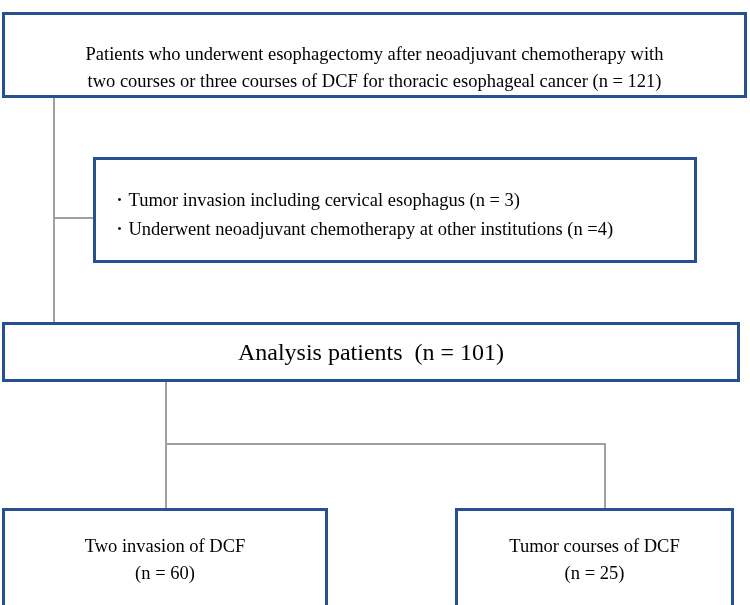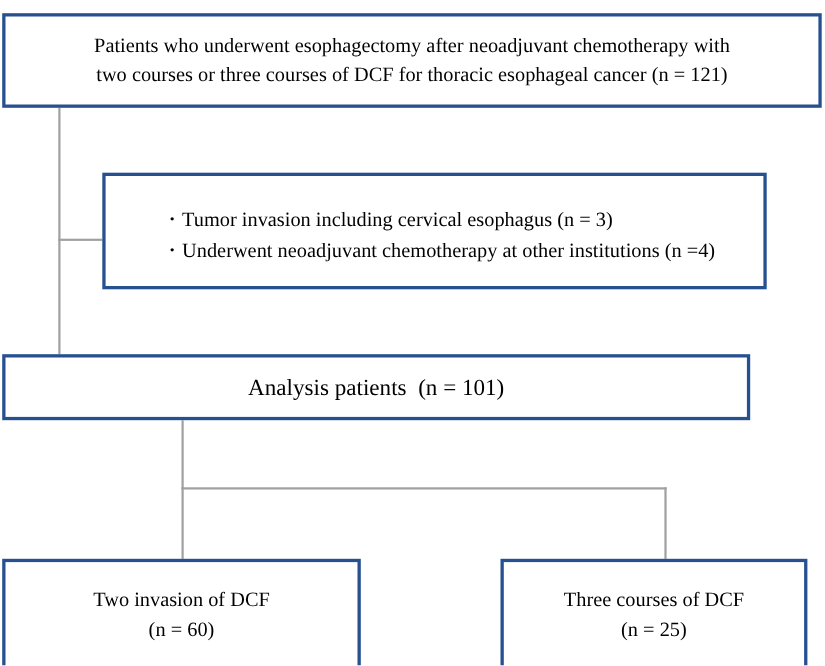--- a/index.html
+++ b/index.html
@@ -29,47 +29,46 @@
     white-space: pre;
   }
 
   
   #box-cohort {
     left: 2px;
     top: 12px;
     width: 745px;
     height: 86px;
     font-size: 18.5px;
-    padding-top: 14px;
+    padding-top: 26px;
   }
 
   
   #box-exclusions {
     left: 93px;
     top: 157px;
     width: 604px;
     height: 106px;
     font-size: 18.5px;
     text-align: left;
     padding: 26px 0 0 14px;
   }
   #box-exclusions .txt {
     display: block;
     white-space: pre;
     line-height: 1.55;
-    margin-left: 37px;
   }
 
   
   #box-analysis {
     left: 2px;
     top: 322px;
-    width: 680px;
+    width: 738px;
     height: 60px;
-    font-size: 21px;
+    font-size: 24px;
     display: flex;
     align-items: center;
     justify-content: center;
     text-align: center;
   }
 
   
   #box-two {
     left: 2px;
     top: 508px;
@@ -133,17 +132,17 @@
   <div class="node" id="box-analysis">
     <span class="txt">Analysis patients  (n = 101)</span>
   </div>
 
   <div class="node" id="box-two">
     <span class="txt">Two invasion of DCF</span>
     <span class="txt">(n = 60)</span>
   </div>
 
   <div class="node" id="box-three">
-    <span class="txt">Three courses of DCF</span>
+    <span class="txt">Tumor courses of DCF</span>
     <span class="txt">(n = 25)</span>
   </div>
 
 </div>
 
 </body></html>

